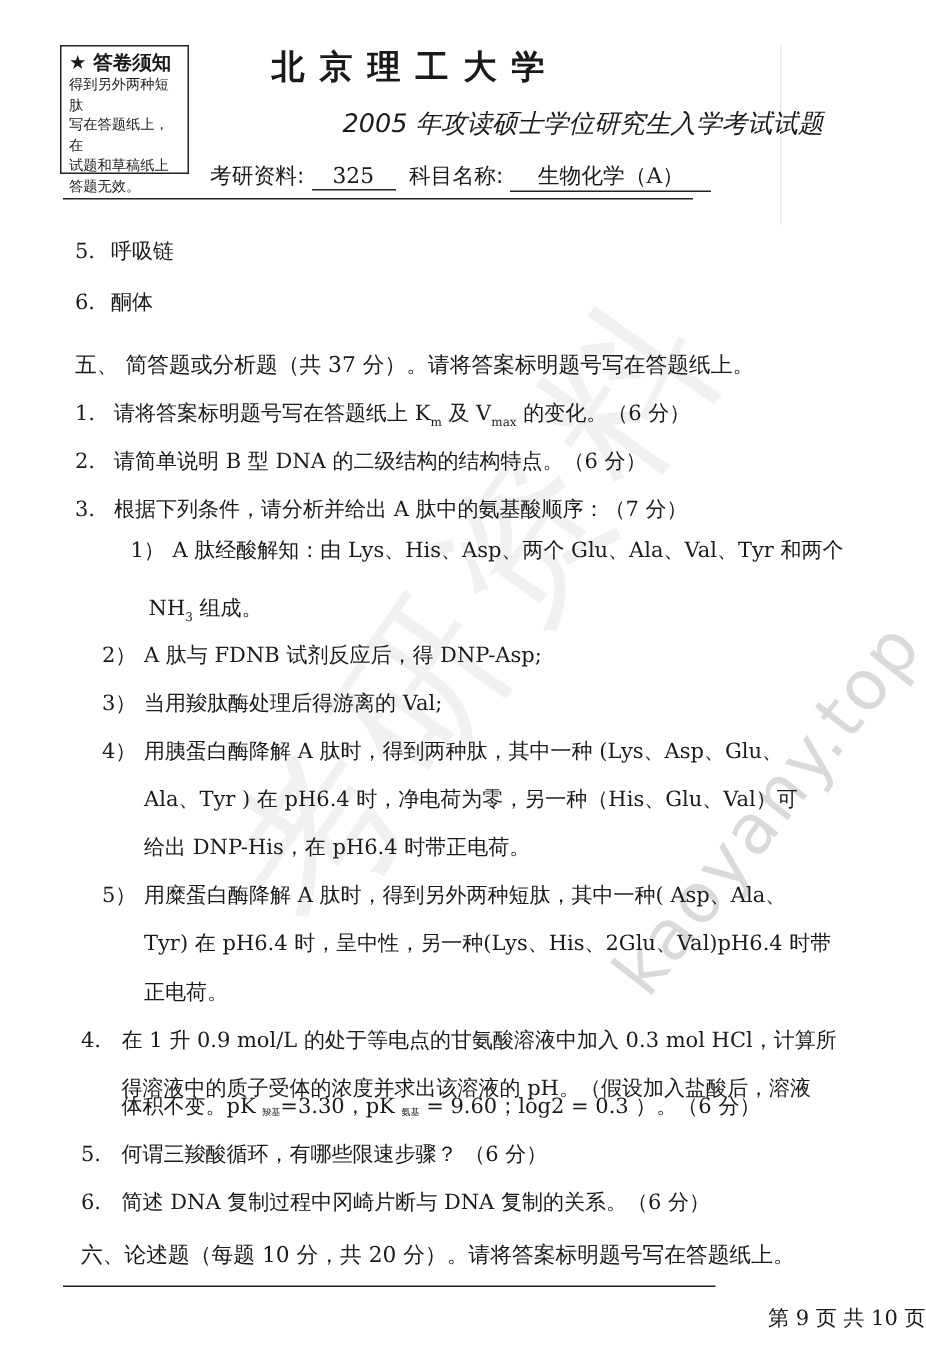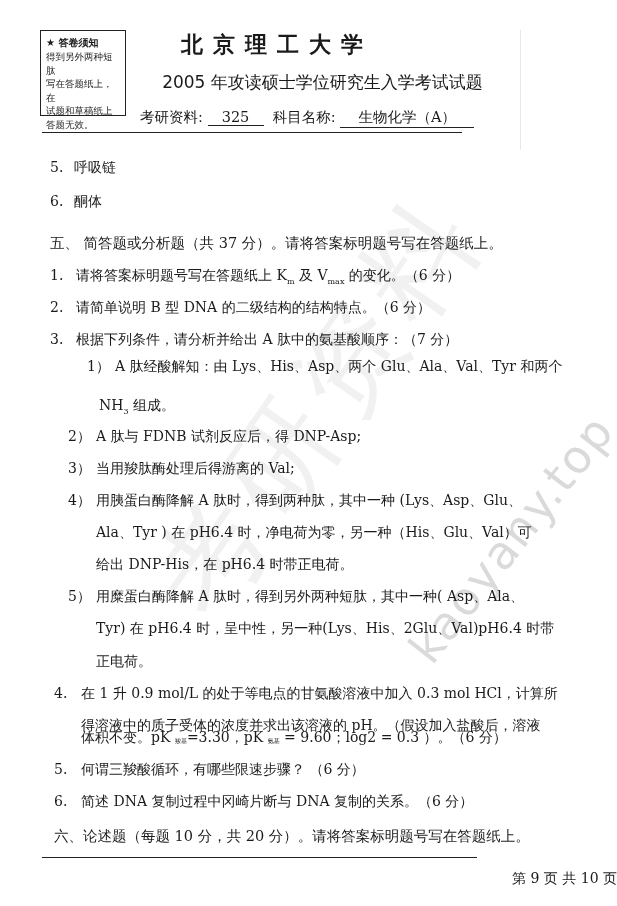--- a/index.html
+++ b/index.html
@@ -5,30 +5,31 @@
   html, body { margin: 0; padding: 0; }
   body {
     width: 617px; height: 906px; background: #ffffff; position: relative; overflow: hidden;
     font-family: "DejaVu Serif", "Liberation Serif", serif; color: #1a1a1a;
   }
   .notice-box {
     position: absolute; left: 40px; top: 30px; width: 86px; height: 86px;
     border: 1.5px solid #222; padding: 4px 5px; box-sizing: border-box;
     font-size: 9.5px; line-height: 13.5px; font-family: "DejaVu Sans", sans-serif;
   }
-  .notice-title { font-size: 10px; font-weight: bold; line-height: 15px; }
+  .notice-title { font-size: 13px; font-weight: bold; line-height: 15px; }
   .uni-name {
     position: absolute; left: 0; width: 490px; top: 30px; text-align: center;
     font-size: 22px; font-weight: bold; letter-spacing: 10px; padding-left: 64px; box-sizing: border-box;
     font-family: "DejaVu Serif", serif;
   }
   .exam-title {
-    position: absolute; left: 0; width: 549px; top: 71px; text-align: center;
+    position: absolute; left: 0; width: 549px; top: 71px; text-align: right;
     font-size: 17px; padding-left: 96px; box-sizing: border-box;
     font-family: "DejaVu Sans", sans-serif;
+    font-style: italic;
   }
   .subject-line {
     position: absolute; left: 140px; top: 108px; font-size: 14.5px;
     font-family: "DejaVu Sans", sans-serif; white-space: nowrap;
   }
   .subject-line .ul { display: inline-block; border-bottom: 1.2px solid #222; text-align: center; font-family: "DejaVu Serif", serif; }
   .ul-code { width: 56px; }
   .ul-name { width: 134px; }
   .header-rule { position: absolute; left: 42px; top: 132px; width: 420px; border-top: 1.5px solid #222; }
 

